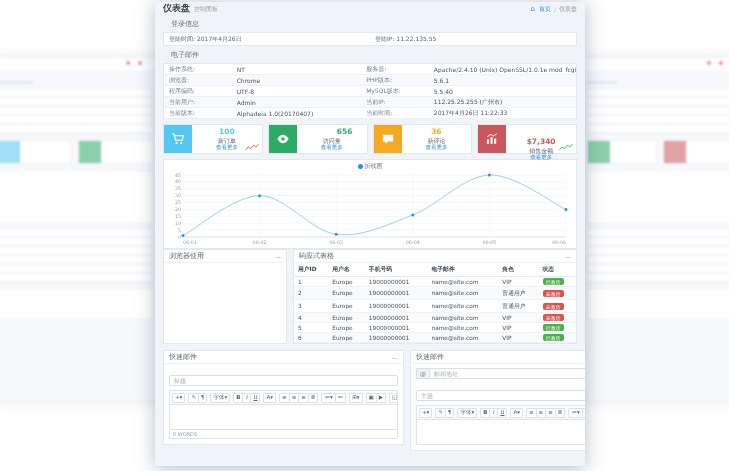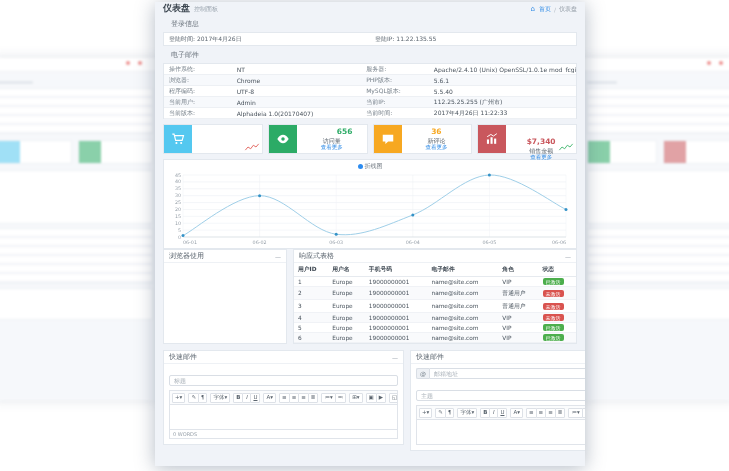--- a/index.html
+++ b/index.html
@@ -207,20 +207,25 @@
         </div>
 
       <div class="cards-row">
           <div class="card">
             <div class="card-icon" style="background: rgb(84, 200, 240); color: rgb(84, 200, 240);">
               <svg viewBox="0 0 16 16">
                 <path d="M1.5 2.5h2l1.8 7h7.4l1.6-5.3H4.3" fill="none" stroke="#fff" stroke-width="1.3"></path>
                 <circle cx="6.2" cy="12.6" r="1.2" fill="#fff"></circle>
                 <circle cx="11.6" cy="12.6" r="1.2" fill="#fff"></circle>
               </svg>
+            </div>
+            <div class="card-body">
+              <span class="card-num" style="color: rgb(84, 200, 240);">100</span>
+              <span class="card-label">新订单</span>
+              <span class="card-link">查看更多</span>
             </div>
             <svg class="spark" viewBox="0 0 16 9">
               <polyline points="0.5,8 3.5,4.5 6.5,6.5 9.5,2.5 12.5,4.5 15.5,1" fill="none" stroke="#e05d56" stroke-width="1"></polyline>
             </svg>
           </div>
           <div class="card">
             <div class="card-icon" style="background: rgb(44, 171, 102); color: rgb(44, 171, 102);">
               <svg viewBox="0 0 16 16">
                 <path d="M1.5 8C3.5 4.8 5.7 3.2 8 3.2s4.5 1.6 6.5 4.8c-2 3.2-4.2 4.8-6.5 4.8S3.5 11.2 1.5 8Z" fill="#fff"></path>
                 <circle cx="8" cy="8" r="2" fill="currentColor"></circle>

